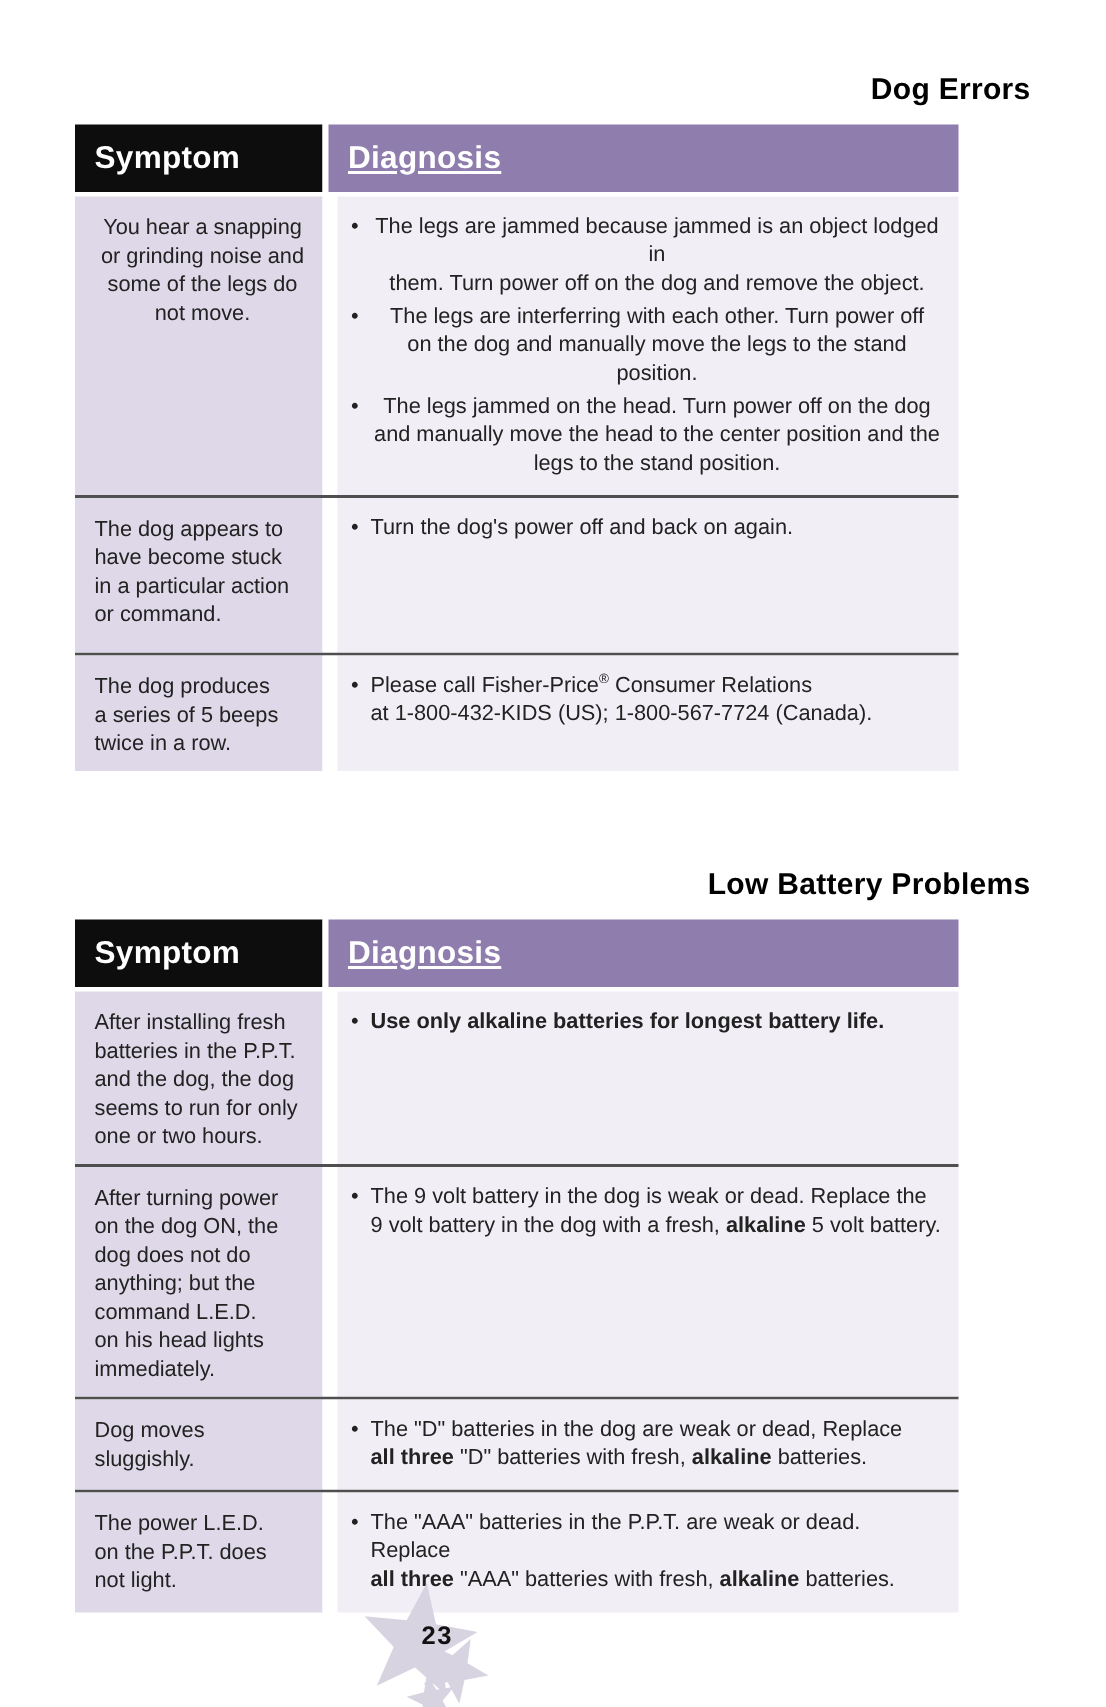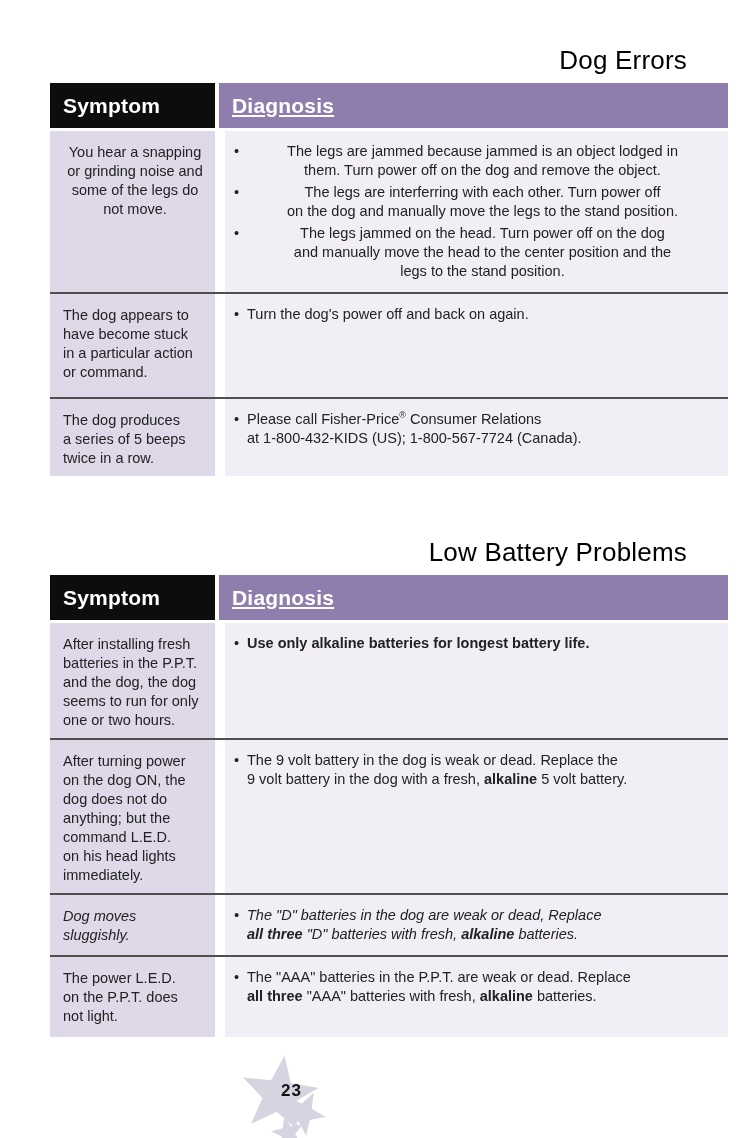--- a/index.html
+++ b/index.html
@@ -17,25 +17,25 @@
   html,body{width:737px;height:1138px;}
   body{
     font-family:"Liberation Sans","DejaVu Sans",sans-serif;
     background:var(--page-bg);
     color:var(--text);
     overflow:hidden;
     position:relative;
   }
   .page{width:737px;height:1138px;padding:49px 50px 0 50px;position:relative;}
   .section-title{
-    font-size:26px;line-height:22px;font-weight:normal;color:#000;
+    font-size:20px;line-height:22px;font-weight:bold;color:#000;
     text-align:right;margin:0 0 12px 0;letter-spacing:.2px;
   }
   .section-2 .section-title{margin-top:65px;}
-  .ttable{width:678px;margin-top:12px;}
+  .ttable{width:589px;margin-top:12px;}
   .thead{
     display:grid;grid-template-columns:165px 4px 1fr;
     height:48px;border-bottom:3px solid #fff;
   }
   .th{
     display:flex;align-items:center;padding-left:13px;
     font-size:21px;font-weight:bold;color:var(--header-text);letter-spacing:.2px;
   }
   .th-symptom{background:var(--header-black);}
   .th-gap{background:#fff;}
@@ -56,21 +56,21 @@
   }
   .cell.diagnosis li .dot{position:absolute;left:1px;top:0;}
   .b{font-weight:bold;}
   sup{font-size:9px;line-height:0;vertical-align:super;}
   
   [data-table-body="0"] .trow:nth-child(1){min-height:157px;text-align:center;}
   [data-table-body="0"] .trow:nth-child(2){min-height:105px;}
   [data-table-body="0"] .trow:nth-child(3){min-height:78px;}
   [data-table-body="1"] .trow:nth-child(1){min-height:114px;}
   [data-table-body="1"] .trow:nth-child(2){min-height:153px;}
-  [data-table-body="1"] .trow:nth-child(3){min-height:60px;font-style:italic;}
+  [data-table-body="1"] .trow:nth-child(3){min-height:60px;}
   [data-table-body="1"] .trow:nth-child(4){min-height:82px;}
   .stars{position:absolute;left:233px;top:1048px;width:150px;height:90px;}
   .page-number{
     position:absolute;left:258px;top:1081px;width:44px;
     font-size:17px;font-weight:bold;color:#111;letter-spacing:1px;text-align:right;
   }
 </style>
 </head>
 <body>
 

